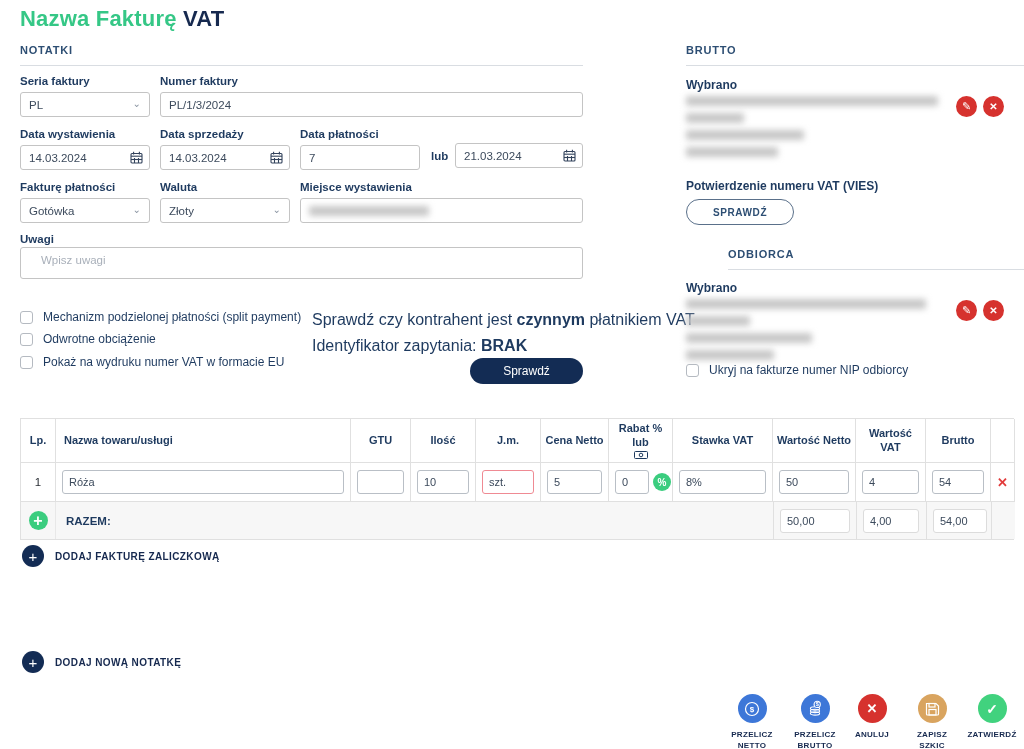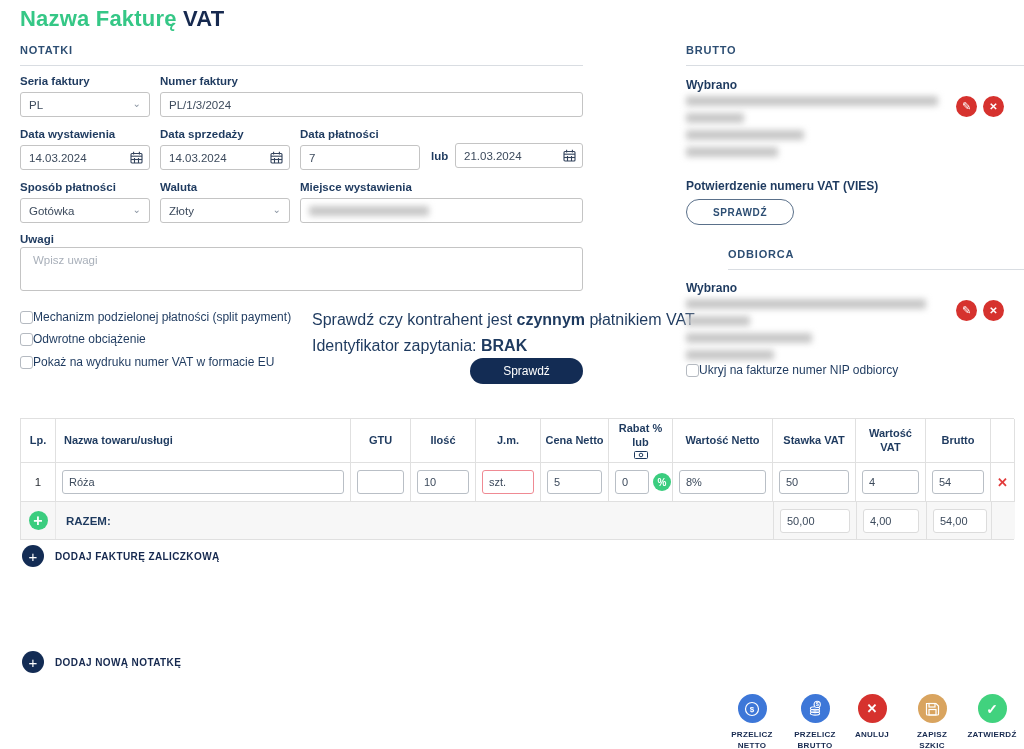--- a/index.html
+++ b/index.html
@@ -19,28 +19,28 @@
   .bold-lab { font-size:12px; font-weight:bold; color:#1e3a5f; }
 
   
   .fgroup { position:absolute; }
   .ctrl { height:25px; width:100%; border:1px solid #c4c4c4; border-radius:3px; background:#fff;
           font-family:"Liberation Sans",sans-serif; font-size:11.5px; color:#3c4a5c;
           display:flex; align-items:center; padding:0 8px; position:relative; }
   input.ctrl { display:block; padding:0 8px; }
   .ctrl .chev { position:absolute; right:8px; top:50%; transform:translateY(-62%); font-size:10px; color:#8a94a2; }
   .ctrl .cal { position:absolute; right:6px; top:5px; }
-  textarea.uwagi { position:absolute; left:20px; top:247px; width:563px; height:44px; border:1px solid #c4c4c4;
+  textarea.uwagi { position:absolute; left:20px; top:247px; width:563px; height:32px; border:1px solid #c4c4c4;
           border-radius:3px; resize:none; font-family:"Liberation Sans",sans-serif; font-size:11.5px;
-          color:#3c4a5c; padding:6px 12px; }
+          color:#3c4a5c; padding:6px 20px; }
   textarea.uwagi::placeholder { color:#a9b0ba; }
   .lub { position:absolute; left:431px; top:150px; font-size:11.5px; font-weight:bold; color:#1e3a5f; }
 
   
-  .cbrow { position:absolute; display:flex; align-items:center; gap:0; }
+  .cbrow { position:absolute; display:flex; align-items:center; gap:10px; }
   .cbox { width:13px; height:13px; border:1px solid #b5bac1; border-radius:3px; background:#fff; flex:0 0 auto; }
   .cbl { font-size:12px; color:#1e3a5f; }
 
   
   .vat-line { position:absolute; font-size:16px; color:#1e3a5f; }
   .vat-line b { font-weight:bold; }
   .btn-navy { position:absolute; left:470px; top:358px; width:113px; height:26px; border-radius:13px;
               background:#132c54; color:#fff; font-size:12px; display:flex; align-items:center; justify-content:center; }
   .btn-outline { position:absolute; left:686px; top:199px; width:108px; height:26px; border-radius:13px;
               border:1px solid #56板0;border:1px solid #5a708a; color:#2d4e73; font-size:10px; font-weight:bold;
@@ -169,21 +169,21 @@
             <line x1="1" y1="5.2" x2="12" y2="5.2"></line>
           <line x1="4.5" y1="7" x2="4.5" y2="12"></line>
             <line x1="8.5" y1="7" x2="8.5" y2="12"></line>
           <line x1="1" y1="8.5" x2="12" y2="8.5"></line>
           </svg>
       </span>
     </div>
   </div>
 
   <div class="fgroup" style="left:20px; top:181px; width:130px;">
-    <span class="f-label">Sposób płatności</span>
+    <span class="f-label">Fakturę płatności</span>
     <div class="ctrl">
       <span>Gotówka</span>
       <span class="chev">⌄</span>
     </div>
   </div>
 
   <div class="fgroup" style="left:160px; top:181px; width:130px;">
     <span class="f-label">Waluta</span>
     <div class="ctrl">
       <span>Złoty</span>
@@ -270,22 +270,22 @@
     <div class="th">Ilość</div>
     <div class="th">J.m.</div>
     <div class="th">Cena Netto</div>
     <div class="th">
       <span>Rabat % lub</span>
       <svg width="14" height="8" viewBox="0 0 14 8" fill="none" stroke="#1e3a5f" stroke-width="1" style="margin-top:1px;">
         <rect x="0.5" y="0.5" width="13" height="7" rx="1"></rect>
           <circle cx="7" cy="4" r="1.8"></circle>
         </svg>
     </div>
+    <div class="th">Stawka VAT</div>
     <div class="th">Wartość Netto</div>
-    <div class="th">Stawka VAT</div>
     <div class="th">Wartość VAT</div>
     <div class="th">Brutto</div>
     <div class="th"></div>
 
     <div class="td">
       <span class="lp-txt">1</span>
       </div>
     <div class="td">
       <input class="cell-in" value="Róża" style="">
       </div>

